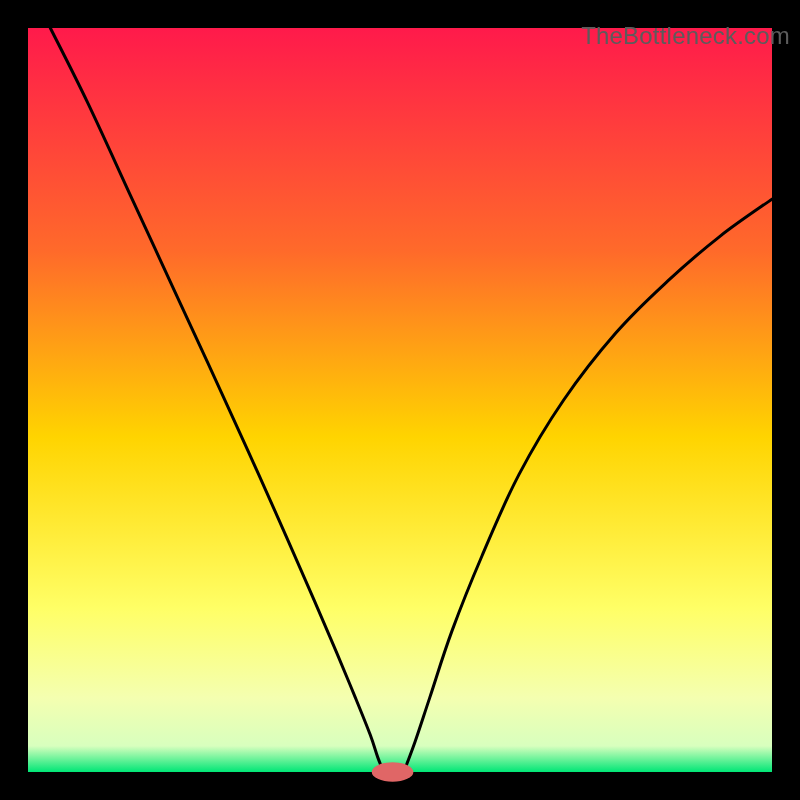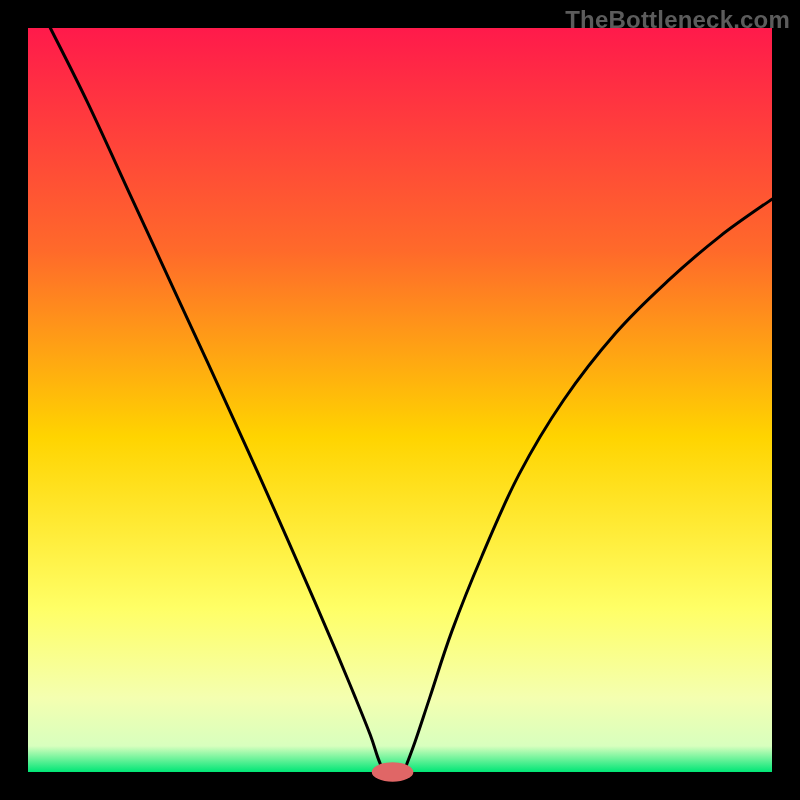--- a/index.html
+++ b/index.html
@@ -12,25 +12,25 @@
     font-family: Arial, Helvetica, sans-serif;
   }
   .frame {
     position: relative;
     width: 800px;
     height: 800px;
     background: #000;
   }
   .watermark {
     position: absolute;
-    top: 6px;
+    top: 22px;
     right: 10px;
     color: #5c5c5c;
     font-size: 24px;
-    font-weight: 700;
+    font-weight: 400;
     letter-spacing: 0.2px;
     z-index: 5;
     text-align: right;
   }
   svg {
     display: block;
   }
 </style>
 </head>
 <body>

